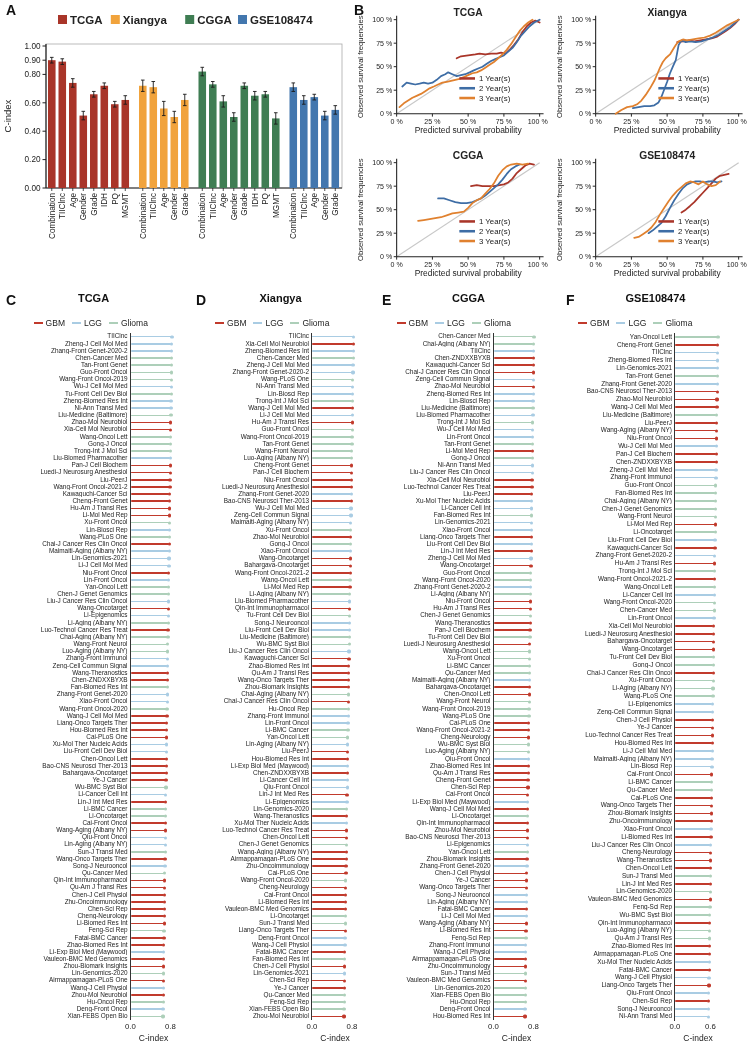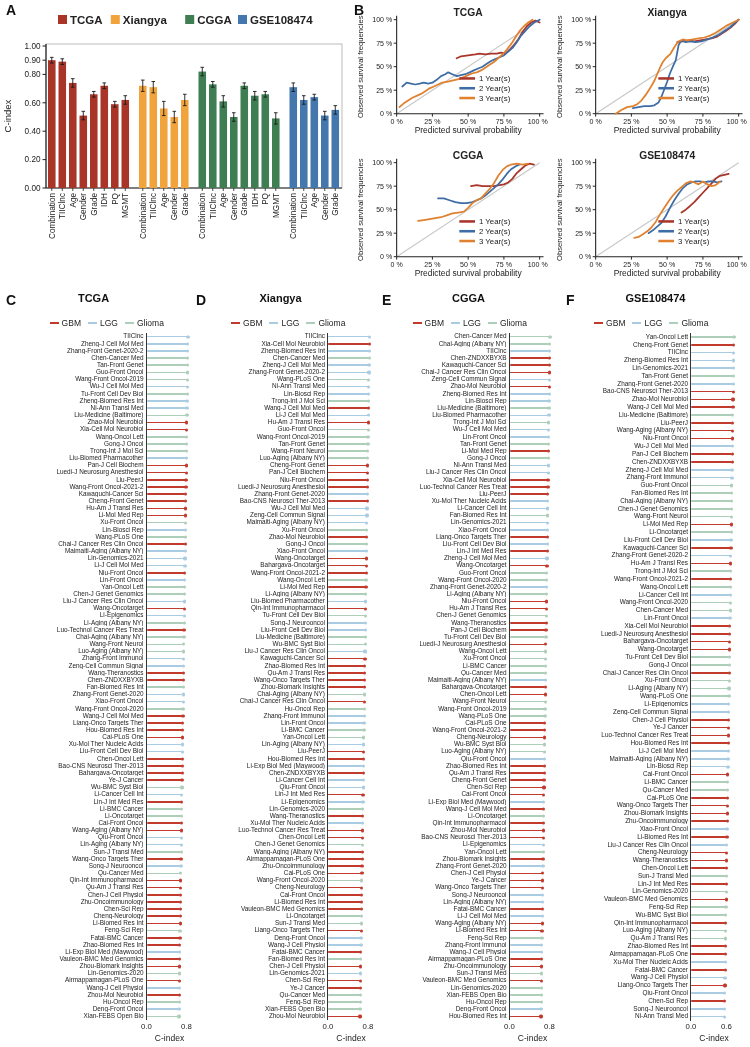--- a/index.html
+++ b/index.html
@@ -2,21 +2,21 @@
 <html><head>
 <meta charset="utf-8">
 <style>
   html,body{margin:0;padding:0;background:#fff;}
   .figure{position:relative;width:750px;height:1047px;background:#fff;font-family:"Liberation Sans",sans-serif;overflow:hidden;}
   .panel-letter{position:absolute;font-size:14px;font-weight:bold;color:#111;}
   .sig-title{position:absolute;width:187px;text-align:center;font-size:11px;font-weight:bold;color:#111;}
   #panel-a-wrap{position:absolute;left:0;top:0;width:352px;height:290px;}
   #panel-b-wrap{position:absolute;left:352px;top:0;width:398px;height:290px;}
   #panel-b-plots{position:absolute;left:0;top:4px;display:grid;grid-template-columns:199px 199px;grid-template-rows:143px 143px;}
-  #sig-panels{position:absolute;left:16px;top:290px;width:726px;height:757px;display:flex;}
+  #sig-panels{position:absolute;left:0;top:290px;width:726px;height:757px;display:flex;}
   .sig-col{width:187.5px;position:relative;height:757px;}
   .sig-legend{position:absolute;top:27px;left:0;right:0;height:12px;display:flex;justify-content:center;align-items:center;gap:7px;}
   .sig-legend-item{display:flex;align-items:center;gap:3px;}
   .sig-legend-dash{width:9px;height:2px;display:inline-block;}
   .sig-legend-label{font-size:8.5px;color:#222;}
   .sig-rows{position:absolute;top:43px;bottom:27px;left:2px;right:5px;display:flex;flex-direction:column;justify-content:space-between;}
   .sig-row{display:flex;align-items:center;flex:1;min-height:0;}
   .sig-label{flex:1;text-align:right;font-size:6.4px;line-height:1;color:#222;white-space:nowrap;overflow:hidden;padding-right:2px;}
   .sig-bar-zone{width:46px;align-self:stretch;border-left:1px solid #333;display:flex;align-items:center;}
   .sig-bar{height:1.6px;position:relative;border-radius:1px;}

